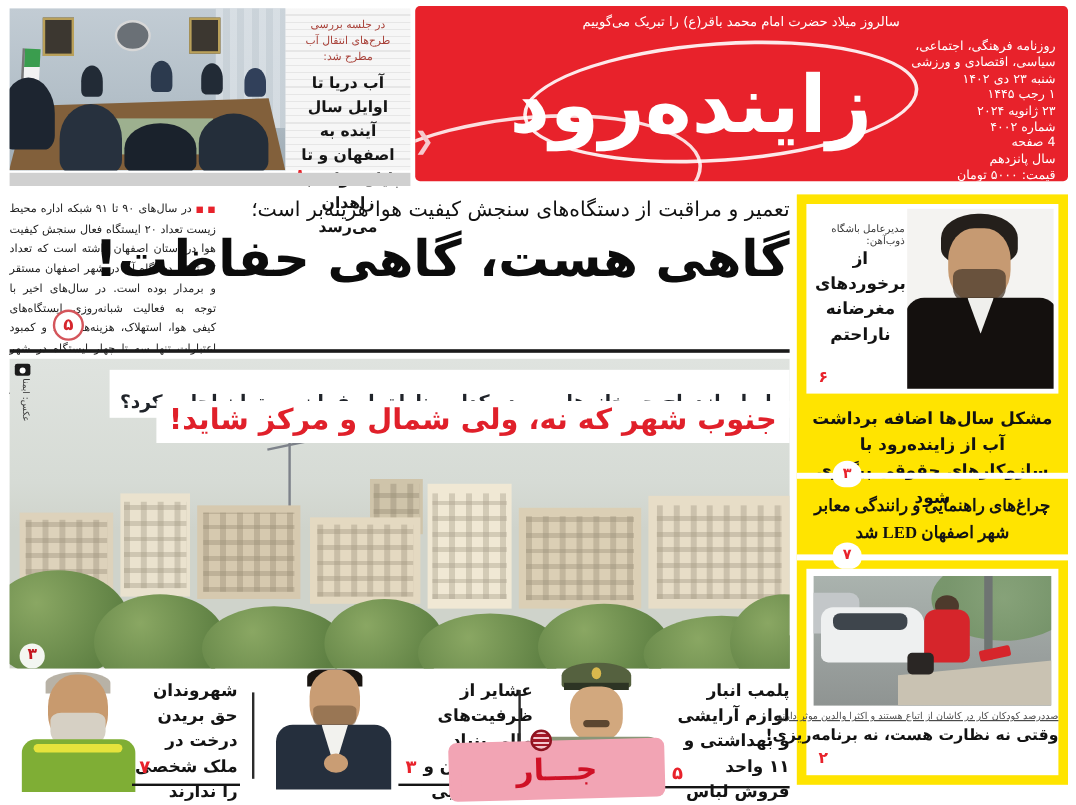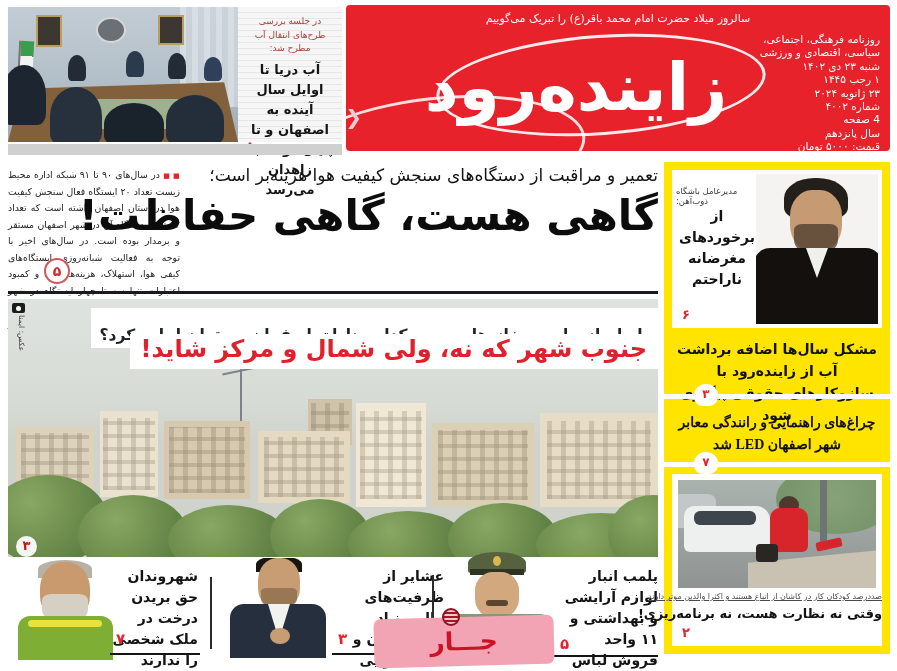--- a/index.html
+++ b/index.html
@@ -124,21 +124,21 @@
   
   .sidebar{left:664px;top:162px;width:226px;height:492px;background:#ffe400;}
   .sb-white{position:absolute;background:#fff;}
   .profile-box{left:8px;top:8px;width:210px;height:158px;}
   .pr-photo{right:4px;top:4px;width:122px;height:150px;overflow:hidden;background:#f4f3f1;}
   .c-hair{left:28px;top:4px;width:64px;height:42px;background:#241f1b;border-radius:48% 48% 30% 30%;}
   .c-face{left:34px;top:16px;width:52px;height:62px;background:#c69a72;border-radius:42% 42% 44% 44%;}
   .c-beard{left:38px;top:50px;width:44px;height:32px;background:#4a3a2c;border-radius:18% 18% 50% 50%;opacity:.75;}
   .c-suit{left:-2px;top:74px;width:128px;height:80px;background:#14100e;border-radius:16px 16px 0 0;}
   .c-shirt{left:50px;top:74px;width:22px;height:30px;background:#efefec;clip-path:polygon(0 0,100% 0,50% 100%);}
-  .pr-kicker{right:128px;top:16px;width:78px;font-size:8.5px;color:#3c3c3c;text-align:left;}
+  .pr-kicker{right:128px;top:16px;width:78px;font-size:8.5px;color:#3c3c3c;text-align:right;}
   .pr-headline{right:122px;top:36px;width:86px;font-size:14px;font-weight:bold;color:#121212;text-align:center;line-height:1.5;}
   .pr-num{left:10px;bottom:6px;font-size:13px;font-weight:bold;color:#e8222b;position:absolute;}
   .brief{left:8px;width:210px;text-align:center;font-size:14px;font-weight:bold;color:#121212;line-height:22px;direction:rtl;}
   .brief1{top:176px;}
   .brief2{top:250px;font-family:Liberation Serif, serif;}
   .sep{left:0;width:226px;height:5px;background:#fff;}
   .sep1{top:232px;}
   .sep2{top:300px;}
   .notch{left:30px;top:-10px;width:24px;height:22px;background:#fff;border-radius:50% 50% 40% 40%;text-align:center;font-size:12px;font-weight:bold;color:#e8222b;line-height:20px;position:absolute;}
   .child-box{left:8px;top:312px;width:210px;height:172px;}

